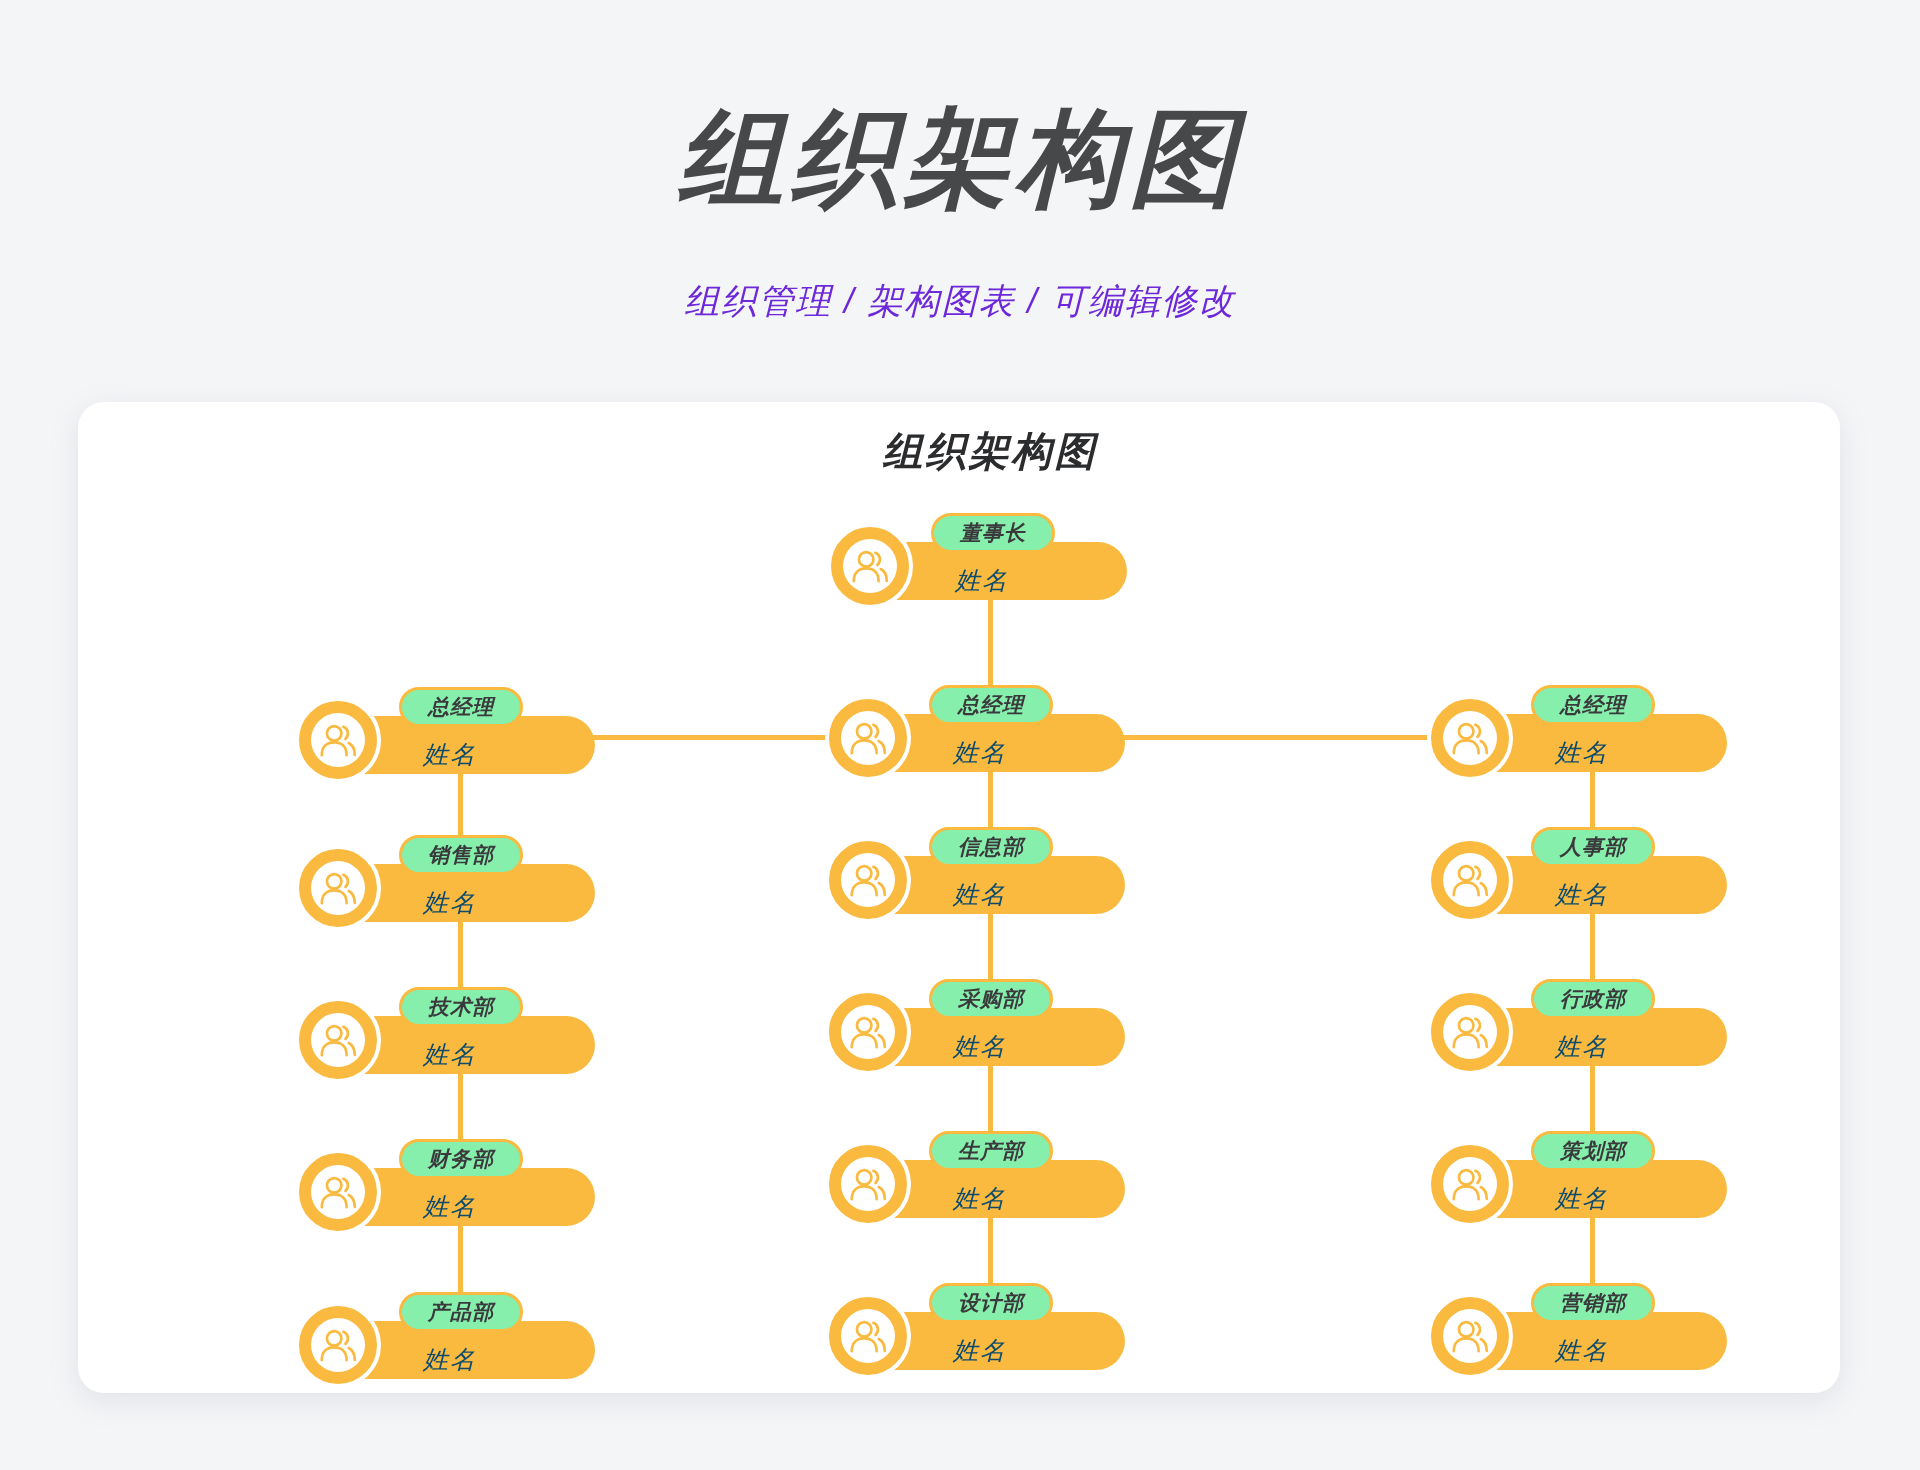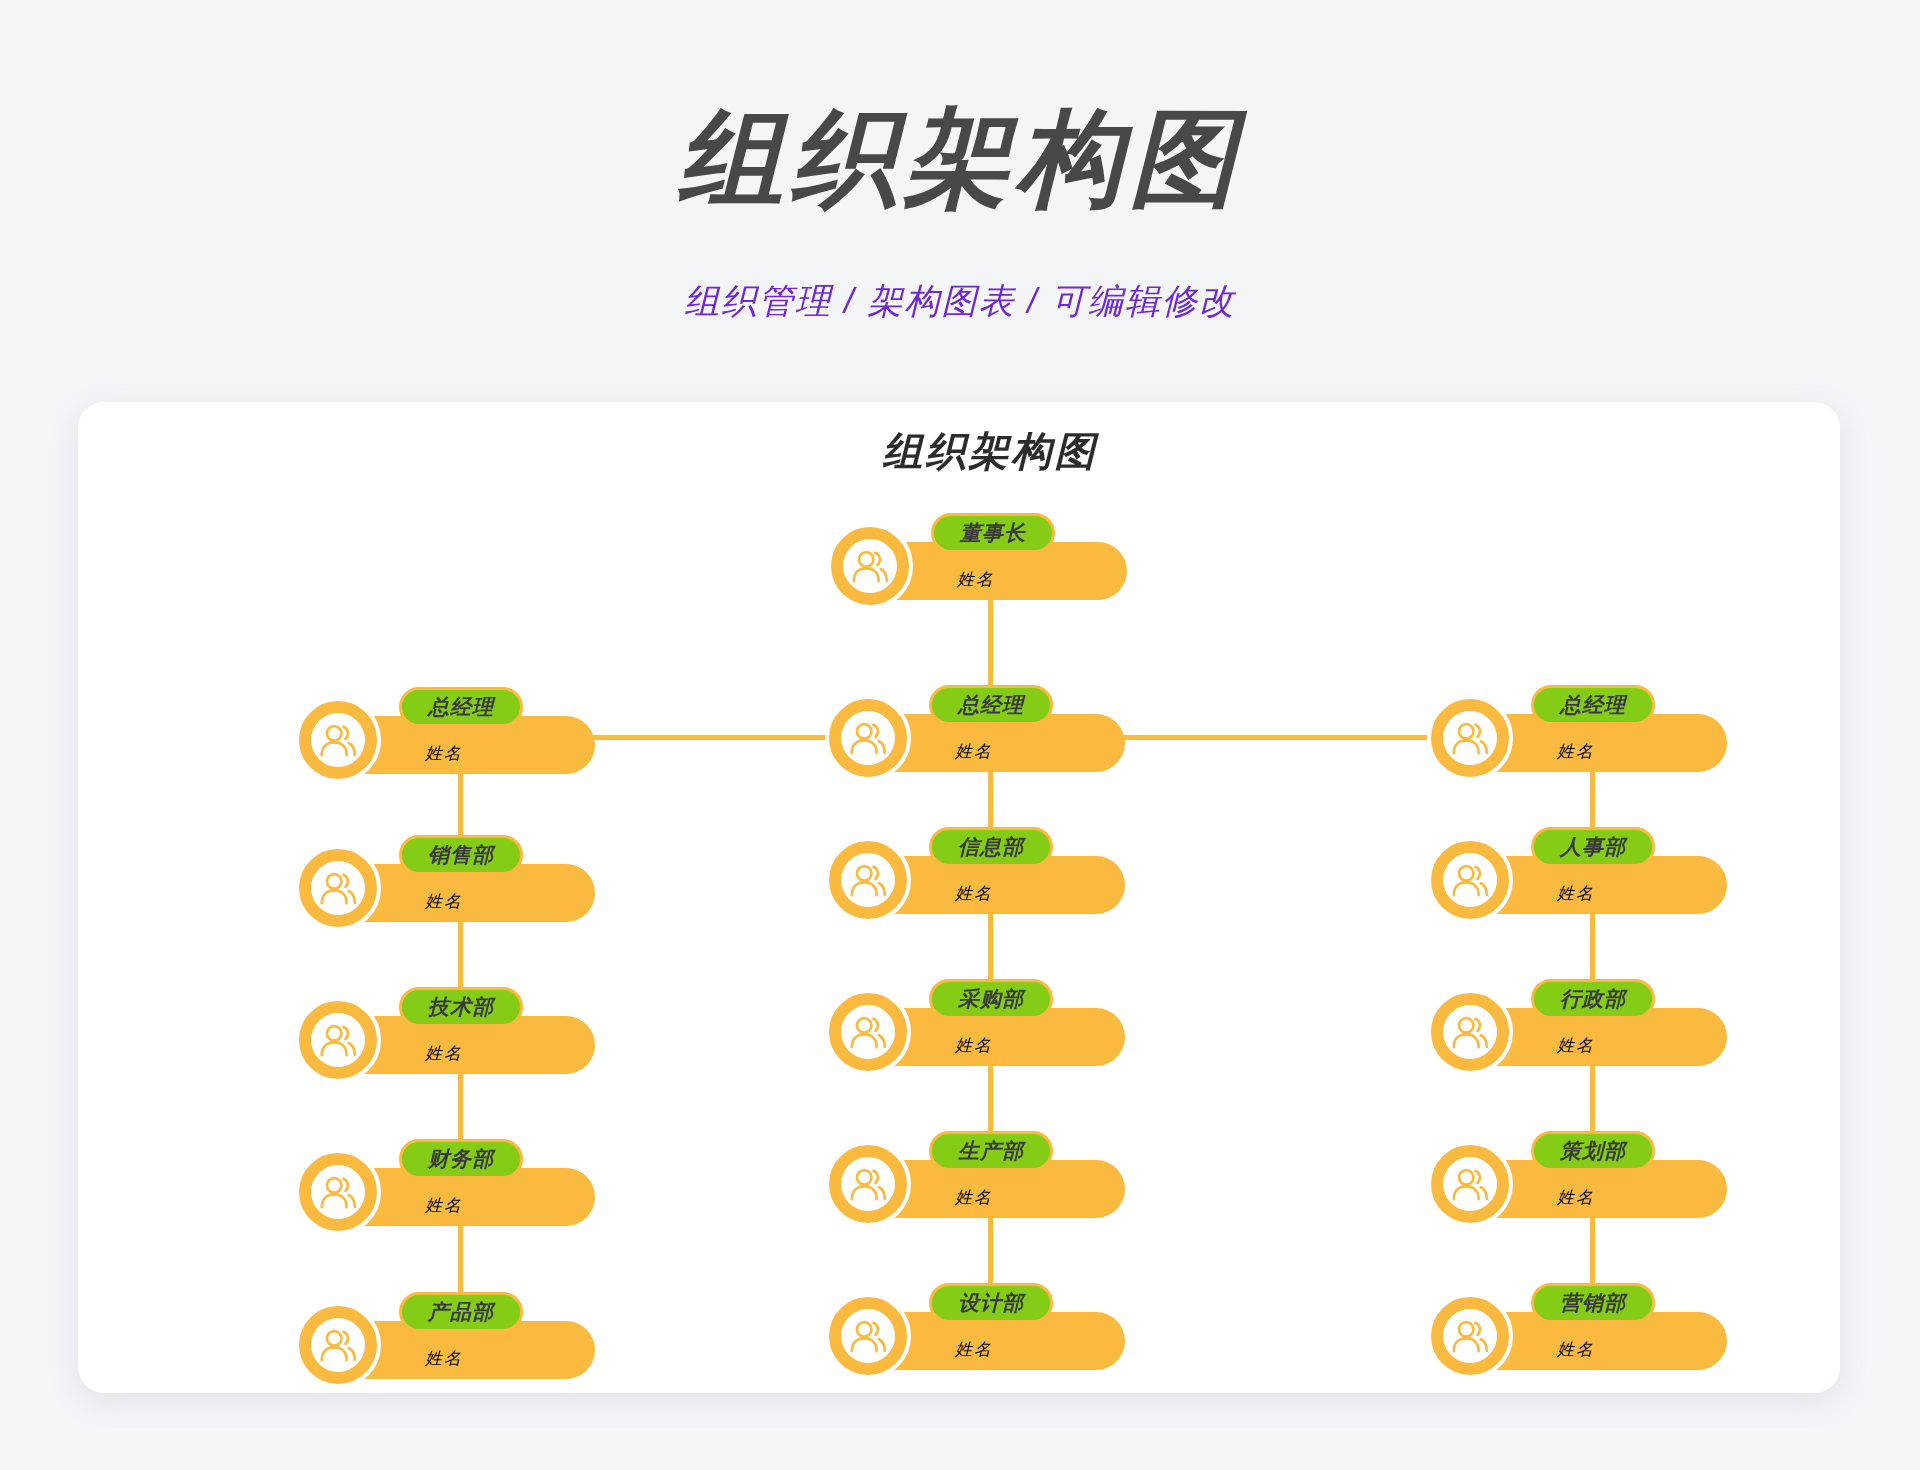--- a/index.html
+++ b/index.html
@@ -16,23 +16,23 @@
   .chart-title{position:absolute;left:790px;top:424px;width:400px;text-align:center;
     font-size:40px;font-weight:800;color:#2b2c2e;letter-spacing:3px;z-index:2;}
 
   .line{position:absolute;background:#f9ba3f;z-index:1;}
   .line.v{width:5px;}
   .line.h{height:5px;}
 
   .node{position:absolute;width:300px;height:100px;z-index:2;}
   .node .pill{position:absolute;left:30px;top:29px;width:270px;height:58px;
     background:#f9ba3f;border-radius:29px;}
-  .node .name{position:absolute;left:14px;top:50px;width:270px;height:34px;line-height:34px;
-    text-align:center;color:#000000;font-size:17px;letter-spacing:2px;}
-  .node .badge{position:absolute;left:104px;top:0;width:124px;height:40px;background:#84cc16;
+  .node .name{position:absolute;left:20px;top:50px;width:270px;height:34px;line-height:34px;
+    text-align:center;color:#0c4a6e;font-size:25px;letter-spacing:2px;}
+  .node .badge{position:absolute;left:104px;top:0;width:124px;height:40px;background:#86efac;
     border:3px solid #f9ba3f;border-radius:21px;box-sizing:border-box;
     display:flex;align-items:center;justify-content:center;
     font-size:21px;font-weight:bold;color:#3a3a3c;letter-spacing:1px;}
   .node .avatar{position:absolute;left:0;top:10px;width:86px;height:86px;box-sizing:border-box;
     background:#f9ba3f;border:4px solid #ffffff;border-radius:50%;
     display:flex;align-items:center;justify-content:center;}
   .node .avatar-inner{width:54px;height:54px;background:#ffffff;border-radius:50%;
     display:flex;align-items:center;justify-content:center;}
   .people-svg{display:block;}
 </style>

